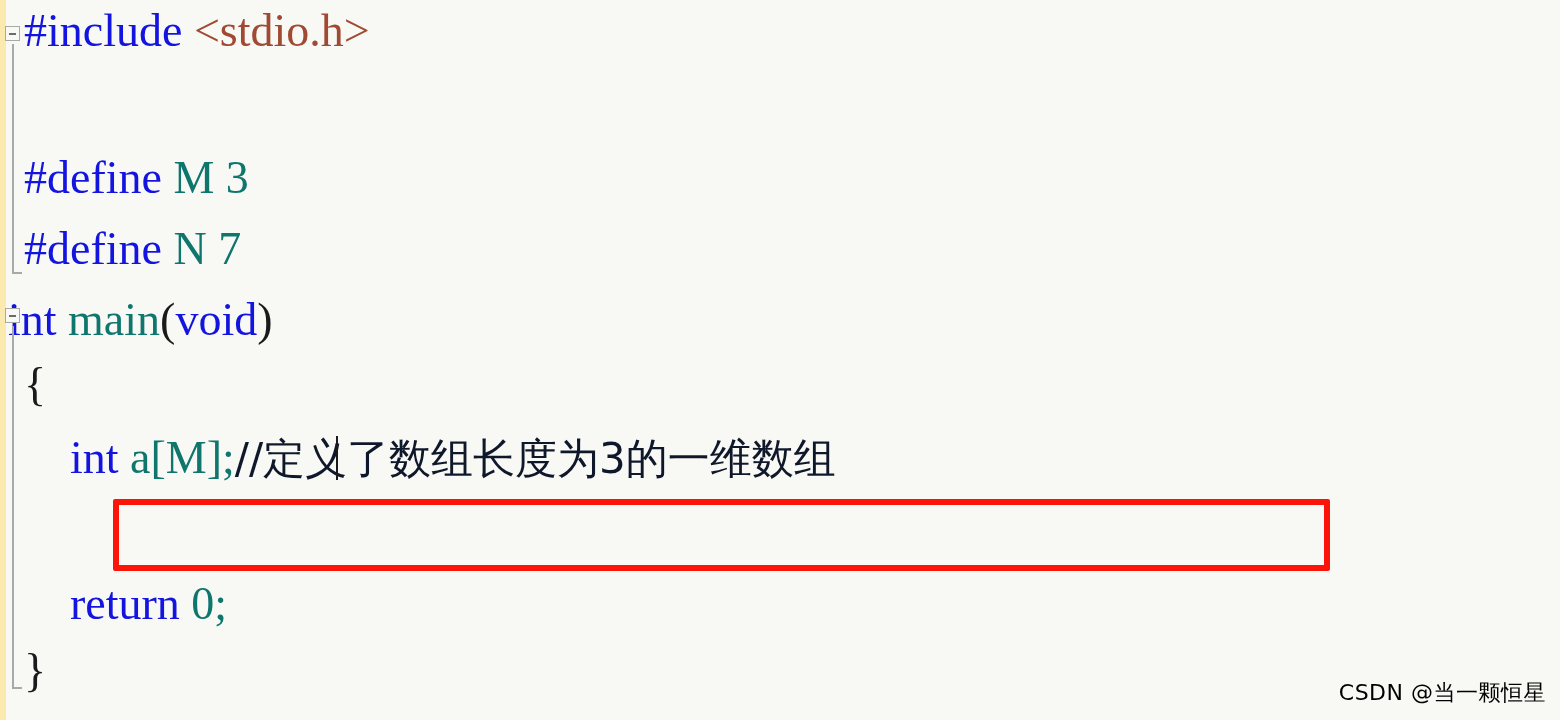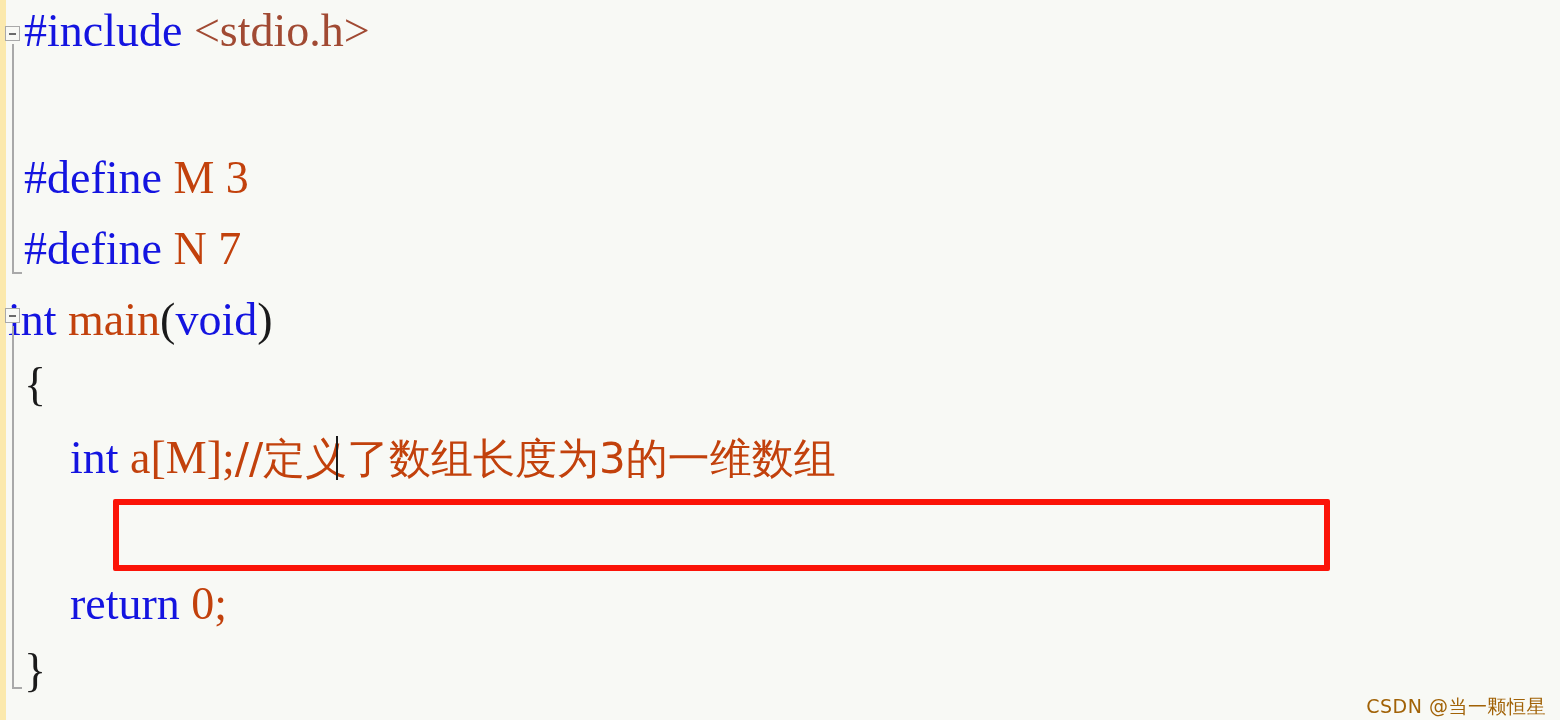--- a/index.html
+++ b/index.html
@@ -71,23 +71,23 @@
   
   .code-line {
     position: absolute;
     white-space: pre;
     font-size: 46px;
     line-height: 46px;
     letter-spacing: 0px;
     color: #1a1a1a;
   }
   .tok-kw   { color: #1414e0; }
-  .tok-id   { color: #c2410c; }
+  .tok-id   { color: #0f766e; }
   .tok-inc  { color: #a14a33; }
-  .tok-cmt  { color: #c2410c; text-align: center; }
+  .tok-cmt  { color: #0f172a; text-align: center; }
   .tok-punc { color: #1a1a1a; }
 
   .cn {
     font-family: "DejaVu Sans", "Liberation Sans", sans-serif;
     font-size: 42px;
   }
 
   
   .caret {
     position: absolute;
@@ -103,24 +103,24 @@
     border: 6px solid #fb1408;
     background: transparent;
     z-index: 2;
     border-radius: 2px;
   }
 
   
   .watermark {
     position: absolute;
     right: 14px;
-    bottom: 0;
+    bottom: 12px;
     font-family: "DejaVu Sans", "Liberation Sans", sans-serif;
-    font-size: 19px;
-    color: #a16207;
+    font-size: 22px;
+    color: #000000;
     letter-spacing: 0.5px;
     white-space: pre;
     z-index: 10;
   }
 </style>
 </head>
 <body>
 
 <div id="screen">
 

